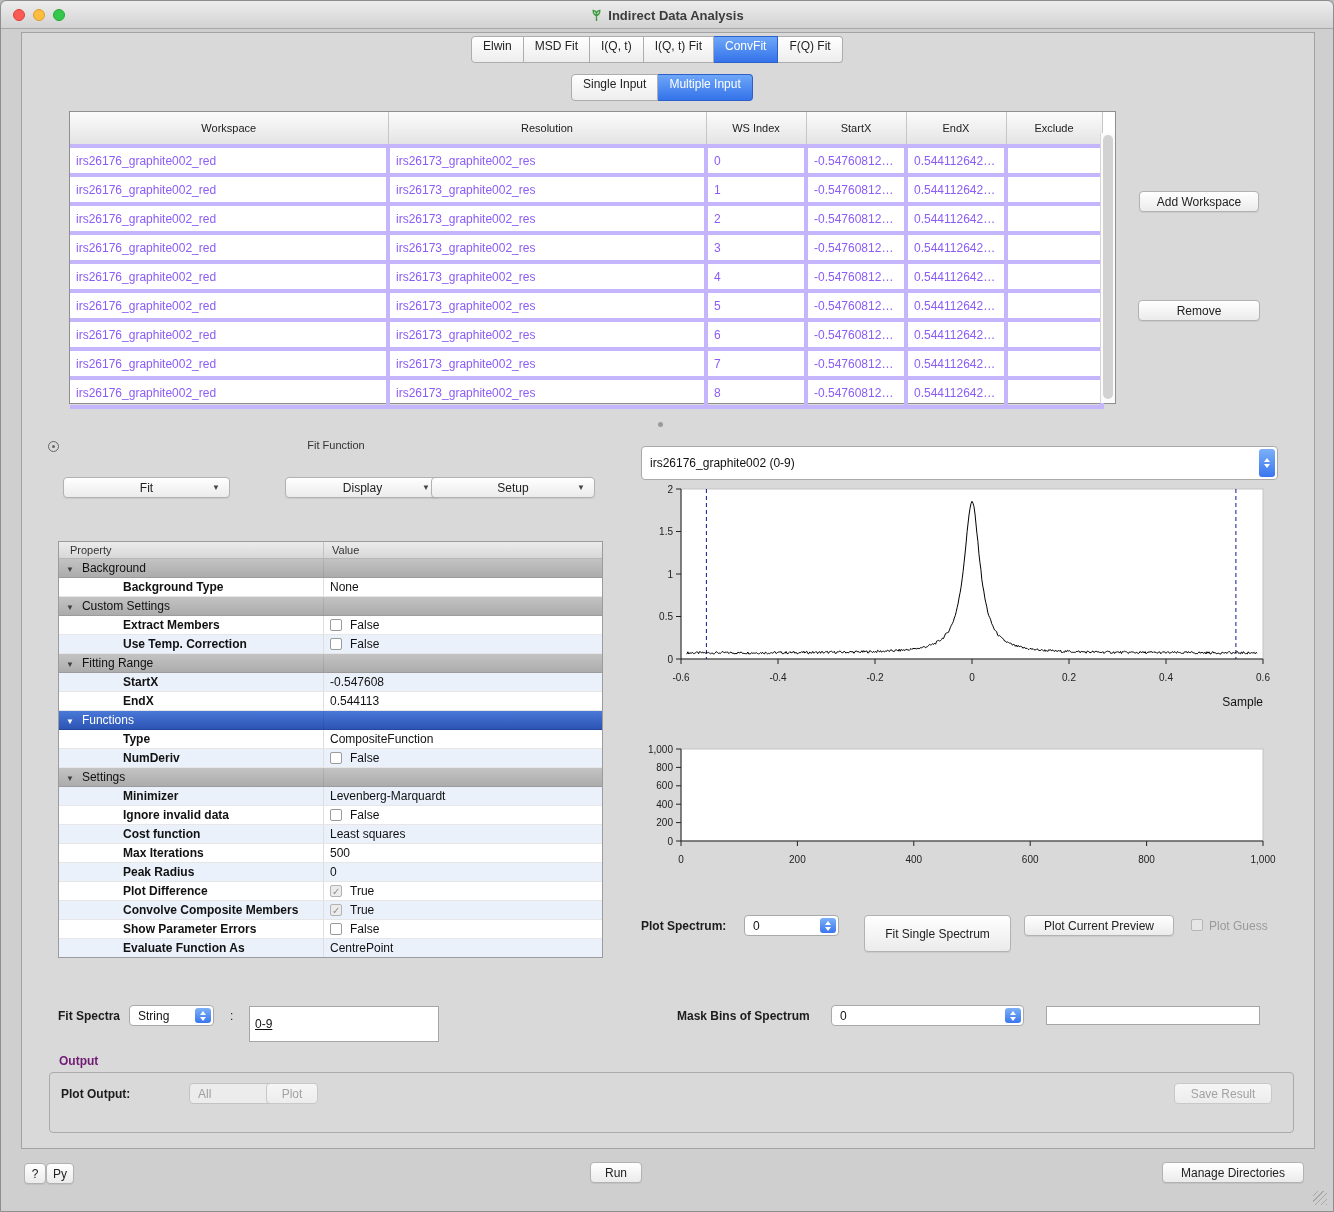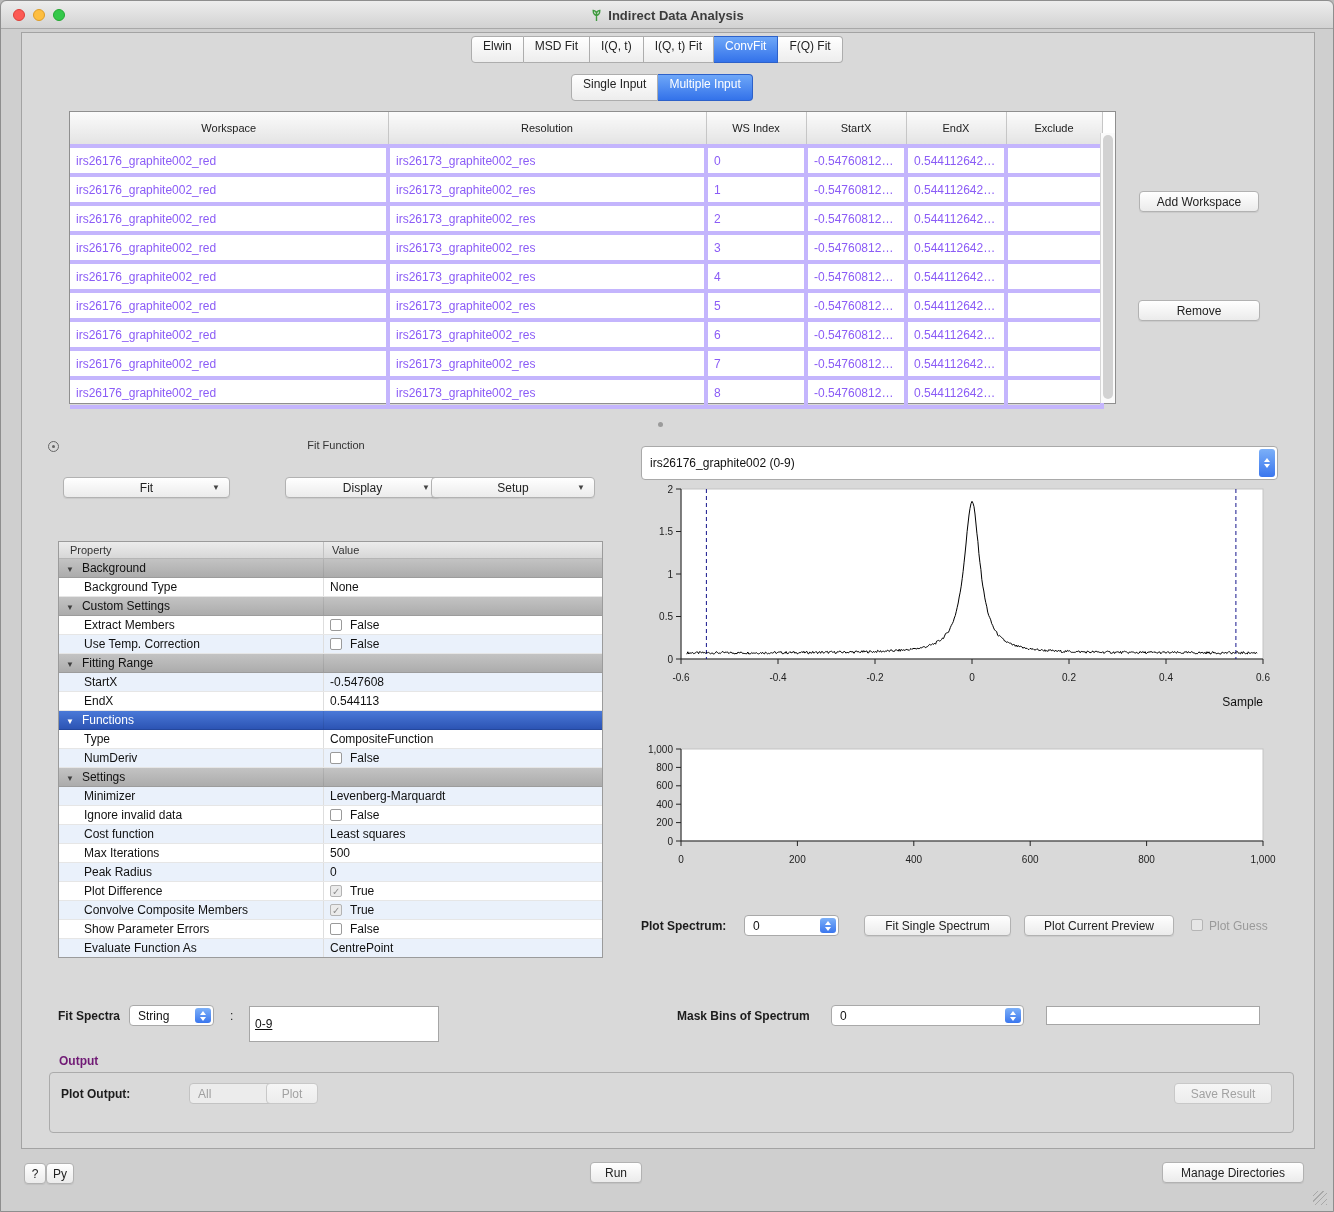--- a/index.html
+++ b/index.html
@@ -38,21 +38,21 @@
   .float-icon{position:absolute;left:47px;top:440px;width:11px;height:11px;border:1px solid #666;border-radius:50%;}
   .float-icon::after{content:"";position:absolute;left:3px;top:3px;width:3px;height:3px;border-radius:50%;background:#666;}
   .splitter-dot{position:absolute;left:657px;top:421px;width:5px;height:5px;border-radius:50%;background:#9b9b9b;}
   
   .pgrid{position:absolute;left:57px;top:540px;width:545px;height:417px;border:1px solid #9b9b9b;background:#fff;font-size:12px;overflow:hidden;}
   .pg-header{display:flex;height:17px;line-height:17px;background:linear-gradient(#ececec,#d7d7d7);border-bottom:1px solid #b5b5b5;font-size:11px;color:#333;}
   .pg-header .ph1{width:265px;padding-left:11px;border-right:1px solid #c2c2c2;}
   .pg-header .ph2{flex:1;padding-left:8px;}
   .pg-row{display:flex;height:19px;line-height:18px;border-bottom:1px solid #e6e6e6;background:#fff;}
   .pg-name{width:265px;border-right:1px solid #dedede;white-space:nowrap;overflow:hidden;color:#111;}
-  .pg-item .pg-name{padding-left:25px;}
+  .pg-item .pg-name{padding-left:64px;font-weight:bold;}
   .pg-value{flex:1;padding-left:6px;display:flex;align-items:center;gap:8px;color:#111;}
   .pg-alt{background:#eaf1fb;}
   .pg-group{background:linear-gradient(#c3c3c3,#acacac);border-bottom:1px solid #9c9c9c;}
   .pg-group .pg-name{padding-left:7px;border-right:1px solid rgba(0,0,0,0.08);}
   .tri{font-size:8px;margin-right:8px;color:#3f3f3f;}
   .pg-sel{background:linear-gradient(#4a79d8,#2c54b4);border-bottom:1px solid #24479c;}
   .pg-sel .pg-name{color:#fff;}
   .pg-sel .tri{color:#fff;}
   .pg-check{width:12px;height:12px;border:1px solid #9a9a9a;border-radius:2px;background:#fff;flex:0 0 auto;position:relative;}
   .pg-check.checked{background:#ebebeb;border-color:#b3b3b3;}
@@ -438,21 +438,21 @@
     </svg>
 
   <div class="form-label" style="left:640px;top:918px;">Plot Spectrum:</div>
   <div class="combo" style="left:743px;top:914px;width:95px;height:21px;">
     <span>0</span>
     <span class="stepper">
         <i class="up"></i>
         <i class="down"></i>
       </span>
   </div>
-  <div class="btn" style="left:863px;top:914px;width:147px;height:21px;">Fit Single Spectrum</div>
+  <div class="btn" style="left:863px;top:914px;width:147px;height:37px;">Fit Single Spectrum</div>
   <div class="btn" style="left:1023px;top:914px;width:150px;height:21px;">Plot Current Preview</div>
   <span class="checkbox" style="left:1190px;top:918px;"></span>
   <span class="cb-label" style="left:1208px;top:918px;">Plot Guess</span>
 
   <div class="form-label" style="left:57px;top:1008px;">Fit Spectra</div>
   <div class="combo" style="left:128px;top:1004px;width:85px;height:21px;">
     <span>String</span>
     <span class="stepper">
         <i class="up"></i>
         <i class="down"></i>

